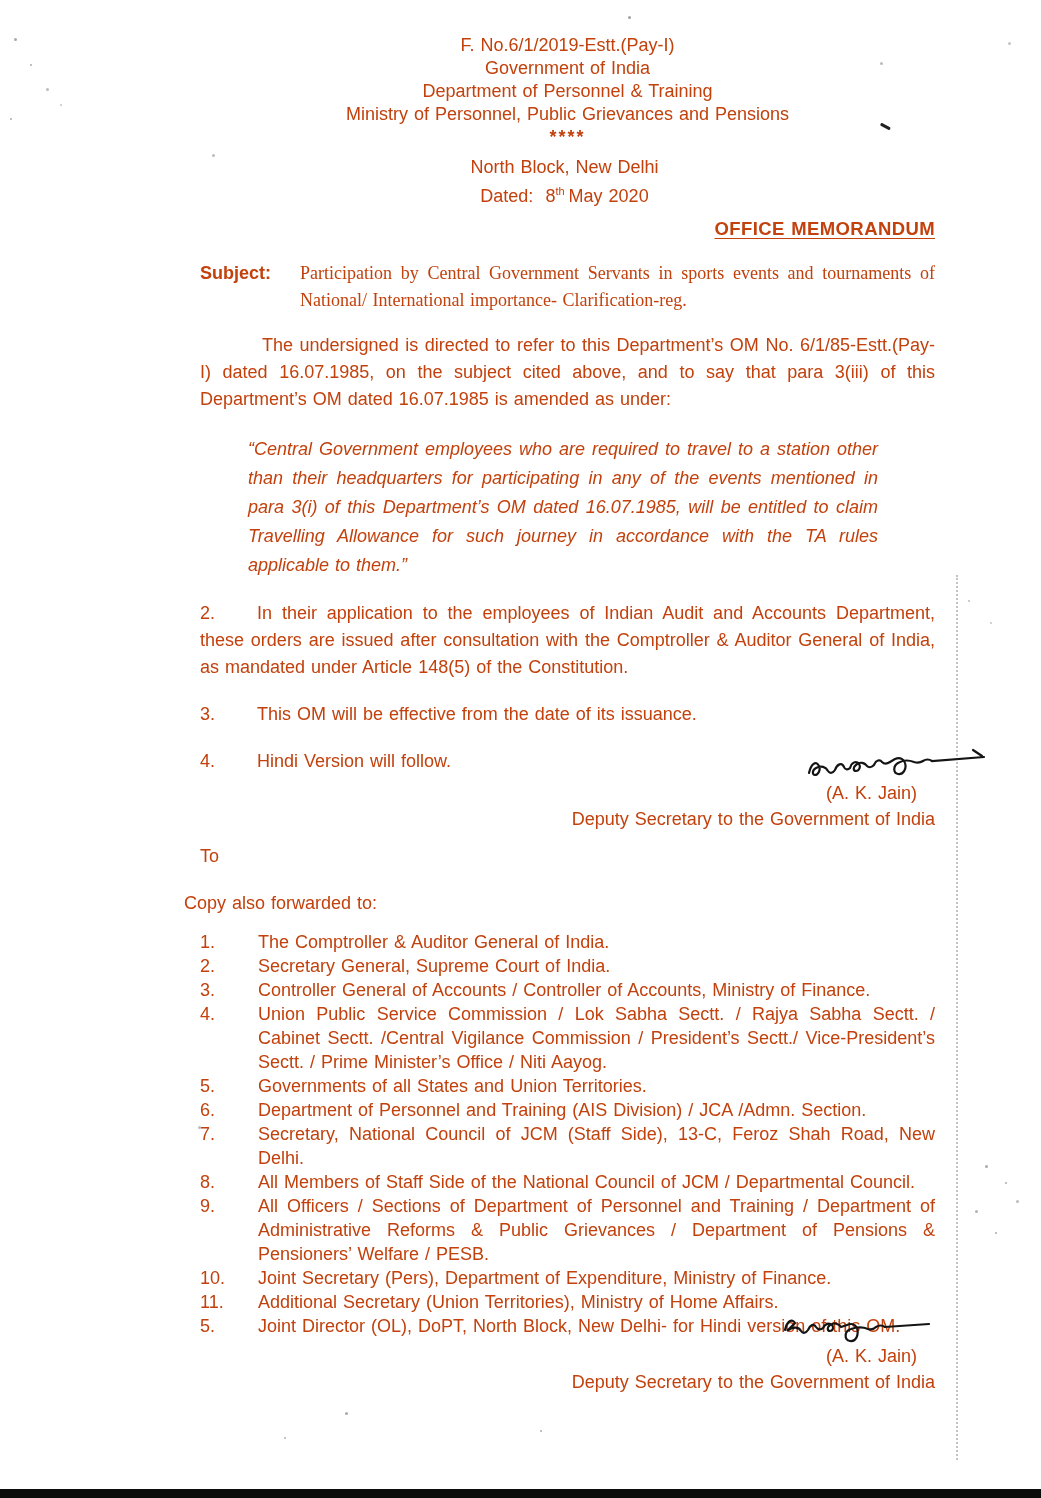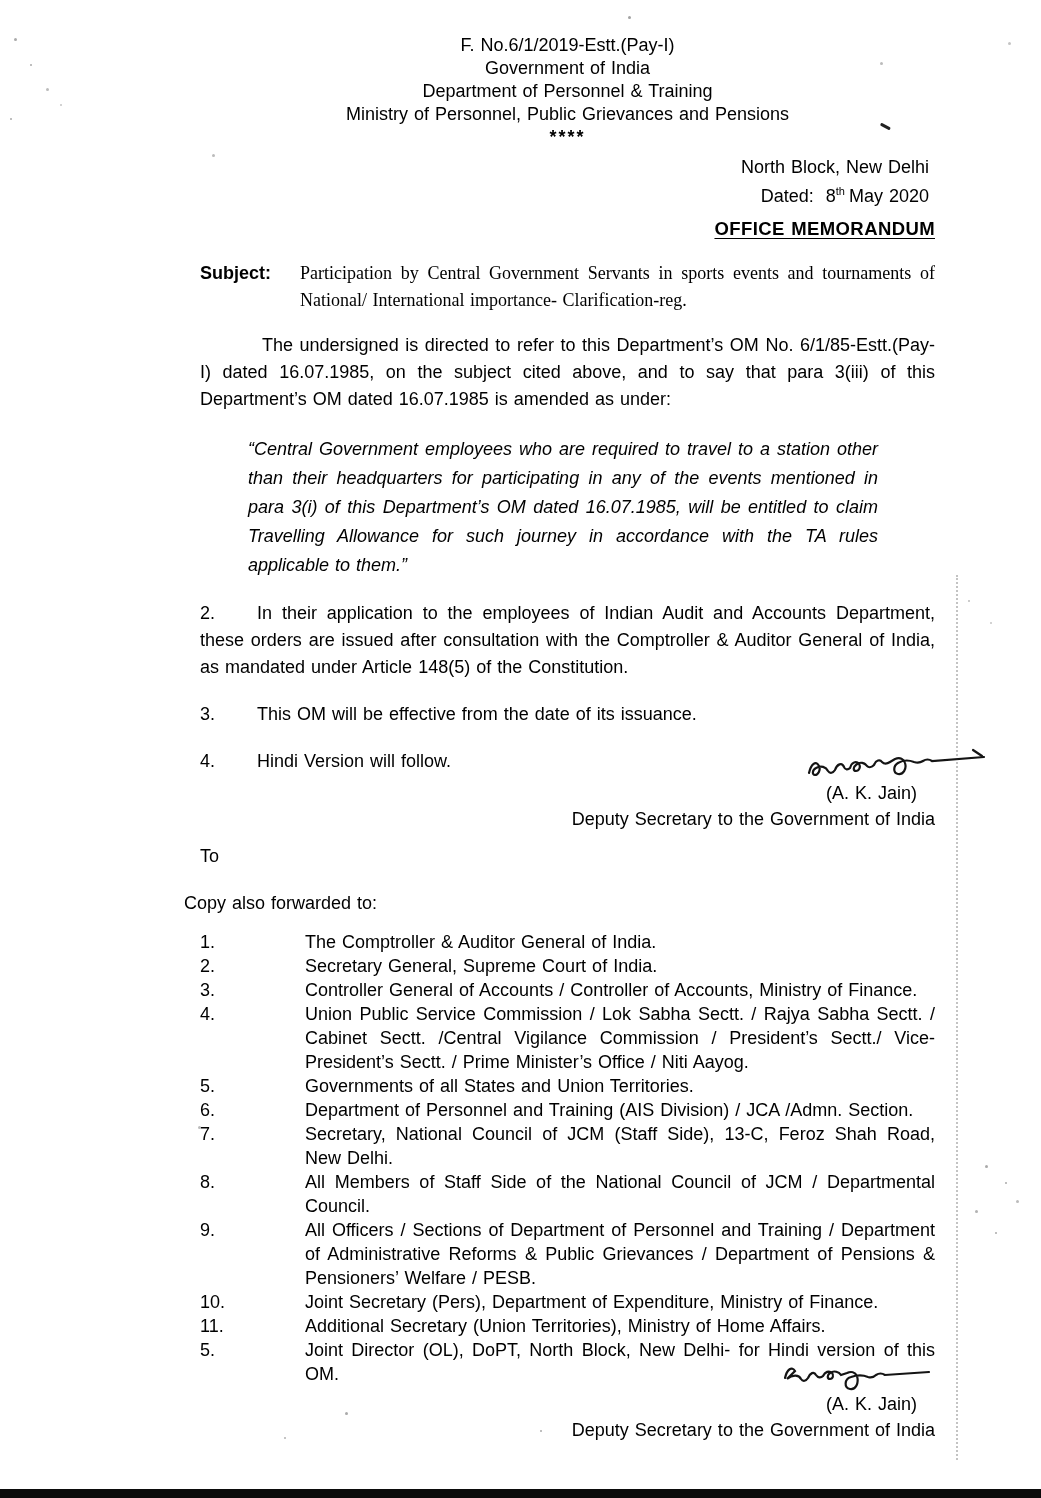--- a/index.html
+++ b/index.html
@@ -1,31 +1,31 @@
 <!DOCTYPE html>
 <html><head>
 <meta charset="utf-8">
 <style>
   html,body{margin:0;padding:0;background:#e8e8e8;}
   .page{
     position:relative;
     width:1041px;height:1498px;
     background:#ffffff;
     font-family:"Liberation Sans","DejaVu Sans",sans-serif;
-    color:#000000;
+    color:#c2410c;
     overflow:hidden;
     word-spacing:1px;
   }
   .content{position:absolute;left:200px;top:34px;width:735px;}
 
   .hdr{ text-align:center;font-size:18px;line-height:23px;}
   .hdr div{white-space:nowrap;}
   .stars{letter-spacing:2px;font-weight:bold;}
 
-  .place-date{text-align:right;font-size:18px;line-height:24px;margin-top:6px;padding-right:6px;}
+  .place-date{text-align:center;font-size:18px;line-height:24px;margin-top:6px;padding-right:6px;}
   .place-date sup{font-size:11px;}
   .date-rest{margin-left:4px;}
 
   .om-title{
     text-align:right;font-size:18.5px;font-weight:bold;margin-top:10px;
     text-decoration:underline;text-underline-offset:3px;letter-spacing:.4px;
   }
 
   .subject{display:flex;margin-top:20px;font-size:18px;line-height:27px;justify-content:space-between;}
   .subject .label{font-weight:bold;flex:none;width:90px;}
@@ -53,21 +53,21 @@
 
   .to-block{margin-top:12px;font-size:18px;}
   .to-block .to-label{line-height:24px;}
   .to-block .recipient{line-height:27px;margin-left:62px;margin-top:2px;}
 
   .copy-heading{margin-top:22px;font-size:18px;line-height:26px;margin-left:-16px;}
 
   .copy-list{margin-top:14px;}
   .copy-item{display:flex;font-size:18px;line-height:24px;}
   .copy-item .num{flex:none;width:58px;}
-  .copy-item .txt{flex:1;text-align:justify;margin-left:47px;}
+  .copy-item .txt{flex:1;text-align:justify;}
 
   
   .edge-bar{position:absolute;left:0;bottom:0;width:100%;height:9px;background:#0b0b0b;}
   .dotline{position:absolute;left:956px;top:575px;height:885px;border-left:2px dotted rgba(40,40,40,.28);}
   .speck{position:absolute;border-radius:50%;background:#555;}
   .tickmark{position:absolute;width:11px;height:2.5px;background:#222;transform:rotate(28deg);border-radius:2px;}
 </style>
 </head>
 <body>
 

